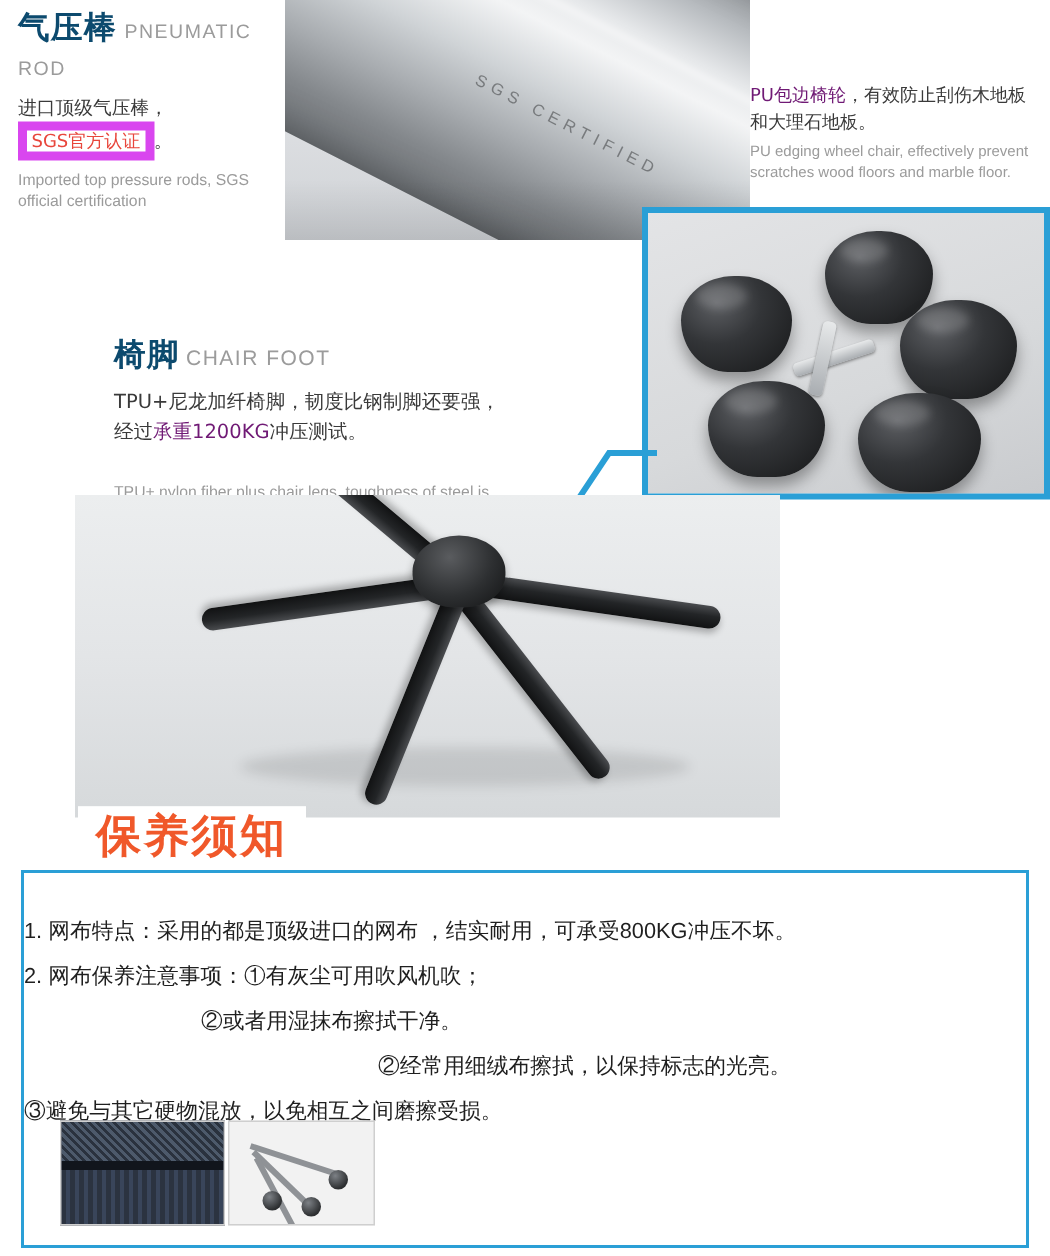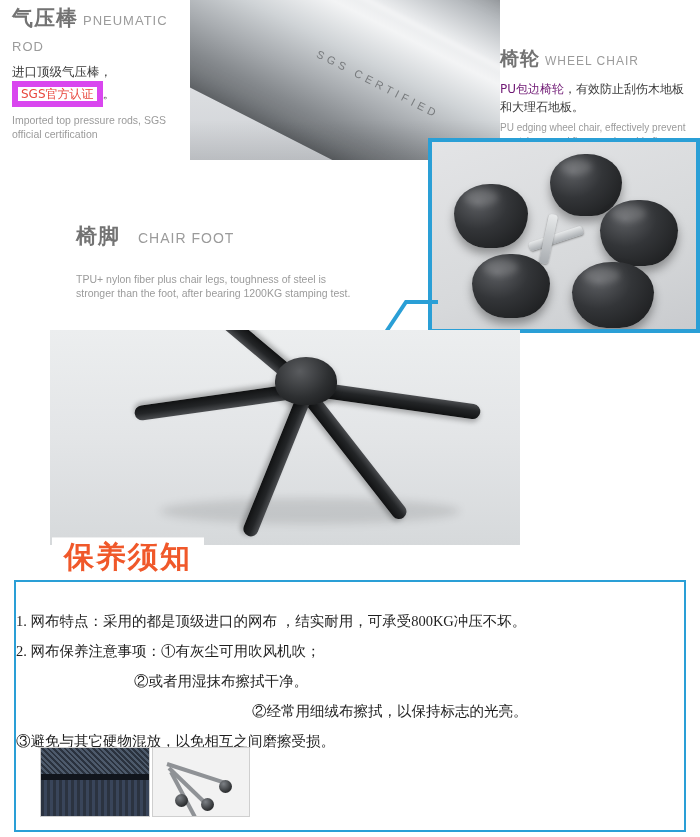--- a/index.html
+++ b/index.html
@@ -12,21 +12,21 @@
     height: 837px;
     position: relative;
     font-family: "Liberation Sans", sans-serif;
     overflow: hidden;
   }
 
   
   .cn-title {
     font-family: Liberation Mono, monospace;
     font-weight: bold;
-    color: #737373;
+    color: #0c4a6e;
     letter-spacing: 1px;
   }
   .en-title {
     font-family: "Liberation Sans", sans-serif;
     color: #9b9b9b;
     font-weight: normal;
     letter-spacing: 1px;
   }
   .cn-body {
     font-family: "DejaVu Sans", sans-serif;
@@ -153,21 +153,21 @@
     box-shadow: 0 1px 2px rgba(0,0,0,.4);
   }
 
   
   #foot-text {
     position: absolute;
     left: 76px; top: 222px;
     width: 300px;
   }
   #foot-text .line1 { font-size: 21px; }
-  #foot-text .line1 .en-title { font-size: 14px; margin-left: 18px; text-align: center; }
+  #foot-text .line1 .en-title { font-size: 14px; margin-left: 4px; text-align: center; }
   #foot-text .line2 { font-size: 13px; margin-top: 9px; line-height: 1.55; }
   #foot-text .line3 { font-size: 10.5px; margin-top: 22px; width: 278px;}
 
   
   #connector {
     position: absolute;
     left: 370px; top: 300px;
     width: 70px; height: 55px;
   }
 
@@ -227,21 +227,21 @@
     color: #f0582a;
     font-family: "DejaVu Sans", sans-serif;
     font-weight: bold;
     letter-spacing: 2px;
     text-align: right;
   }
   #maint-list {
     position: absolute;
     left: 16px; top: 46px;
     width: 640px;
-    font-family: Liberation Serif, serif;
+    font-family: Liberation Sans, sans-serif;
     color: #1f1f1f;
     font-size: 14.5px;
     line-height: 30px;
   }
   #maint-list .item { white-space: nowrap; }
   #maint-list .sub { padding-left: 118px; white-space: nowrap; }
   #maint-list .sub2 { padding-left: 236px; white-space: nowrap; }
   #maint-list .sub3 { white-space: nowrap; }
 
   .mesh-thumb {
@@ -297,23 +297,20 @@
     <div class="line1">
       <span class="cn-title">气压棒</span><span class="en-title">PNEUMATIC ROD</span>
     </div>
     <div class="line2 cn-body">
       <span>进口顶级气压棒，</span><span class="hl-box">SGS官方认证</span><span>。</span>
     </div>
     <div class="line3 en-body">Imported top pressure rods, SGS official certification</div>
   </div>
 
   <div id="wheel-text">
-    <div class="line1">
-      <span class="cn-title">椅轮</span><span class="en-title">WHEEL CHAIR</span>
-    </div>
     <div class="line2 cn-body">
       <span class="red-text">PU包边椅轮</span><span>，有效防止刮伤木地板和大理石地板。</span>
     </div>
     <div class="line3 en-body">PU edging wheel chair, effectively prevent scratches wood floors and marble floor.</div>
   </div>
 
   <div class="wheel-photo">
     <div class="caster" style="left:118px; top:12px; width:72px; height:62px;"></div>
     <div class="caster" style="left:22px;  top:42px; width:74px; height:64px;"></div>
     <div class="caster" style="left:168px; top:58px; width:78px; height:66px;"></div>
@@ -324,20 +321,26 @@
   </div>
 
   <svg id="connector" viewBox="0 0 70 55">
     <path d="M2,53 L36,2 L68,2" fill="none" stroke="#2a9fd6" stroke-width="4"></path>
   </svg>
 
   <div id="foot-text">
     <div class="line1">
       <span class="cn-title">椅脚</span><span class="en-title">CHAIR FOOT</span>
     </div>
+    <div class="line2 cn-body">
+      <div>TPU+尼龙加纤椅脚，韧度比钢制脚还要强，</div>
+      <div>
+        <span>经过</span><span class="red-text">承重1200KG</span><span>冲压测试。</span>
+      </div>
+    </div>
     <div class="line3 en-body">TPU+ nylon fiber plus chair legs, toughness of steel is stronger than the foot, after bearing 1200KG stamping test.</div>
   </div>
 
   <div class="base-photo">
     <div class="base-shadow"></div>
     <div class="spoke" style="left:252px; top:50px; width:180px; height:15px; transform:rotate(8deg);"></div>
     <div class="spoke" style="left:252px; top:50px; width:165px; height:15px; transform:rotate(52deg);"></div>
     <div class="spoke" style="left:258px; top:50px; width:160px; height:15px; transform:rotate(112deg);"></div>
     <div class="spoke" style="left:258px; top:52px; width:175px; height:15px; transform:rotate(172deg);"></div>
     <div class="spoke" style="left:258px; top:52px; width:150px; height:15px; transform:rotate(220deg);"></div>

